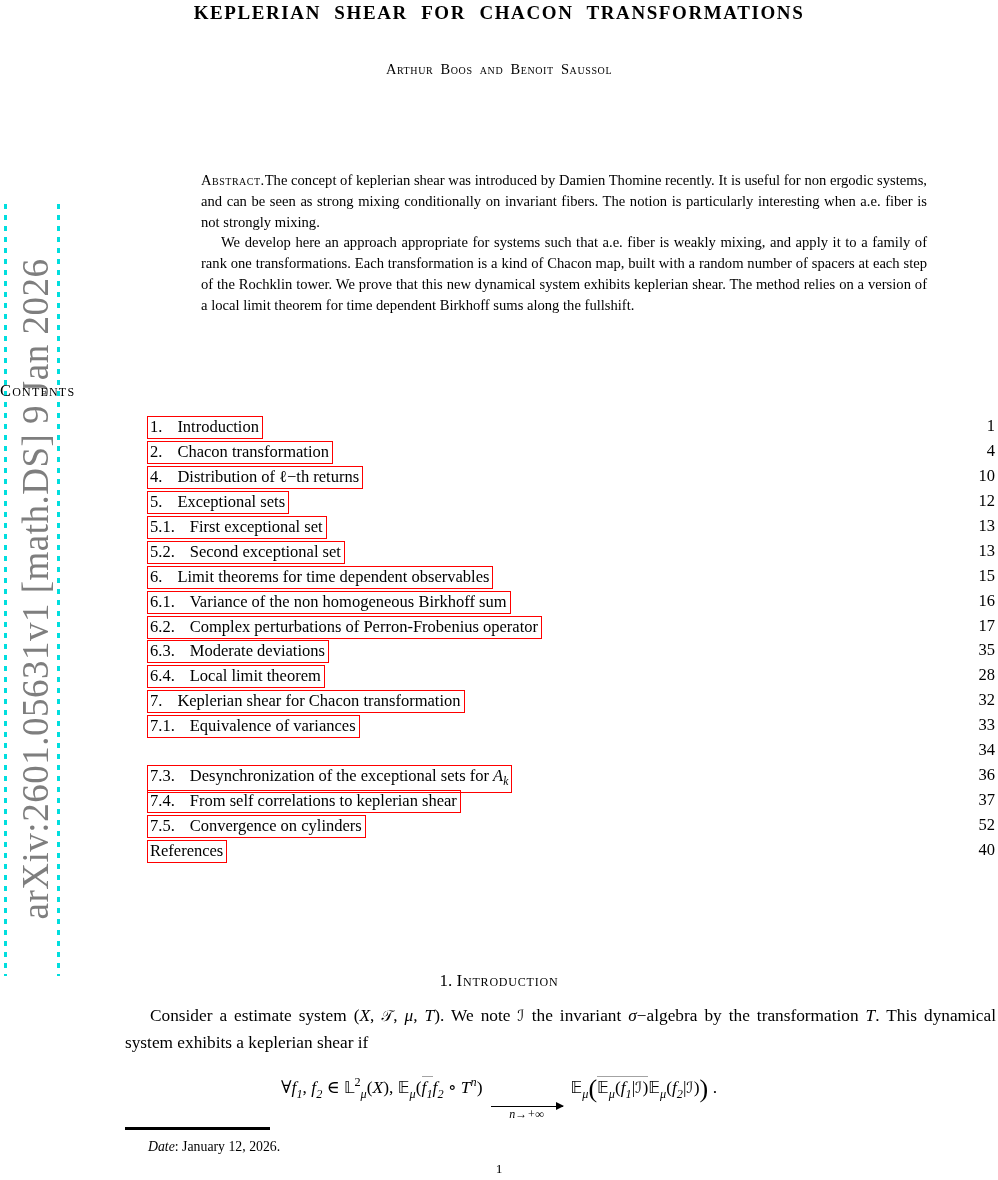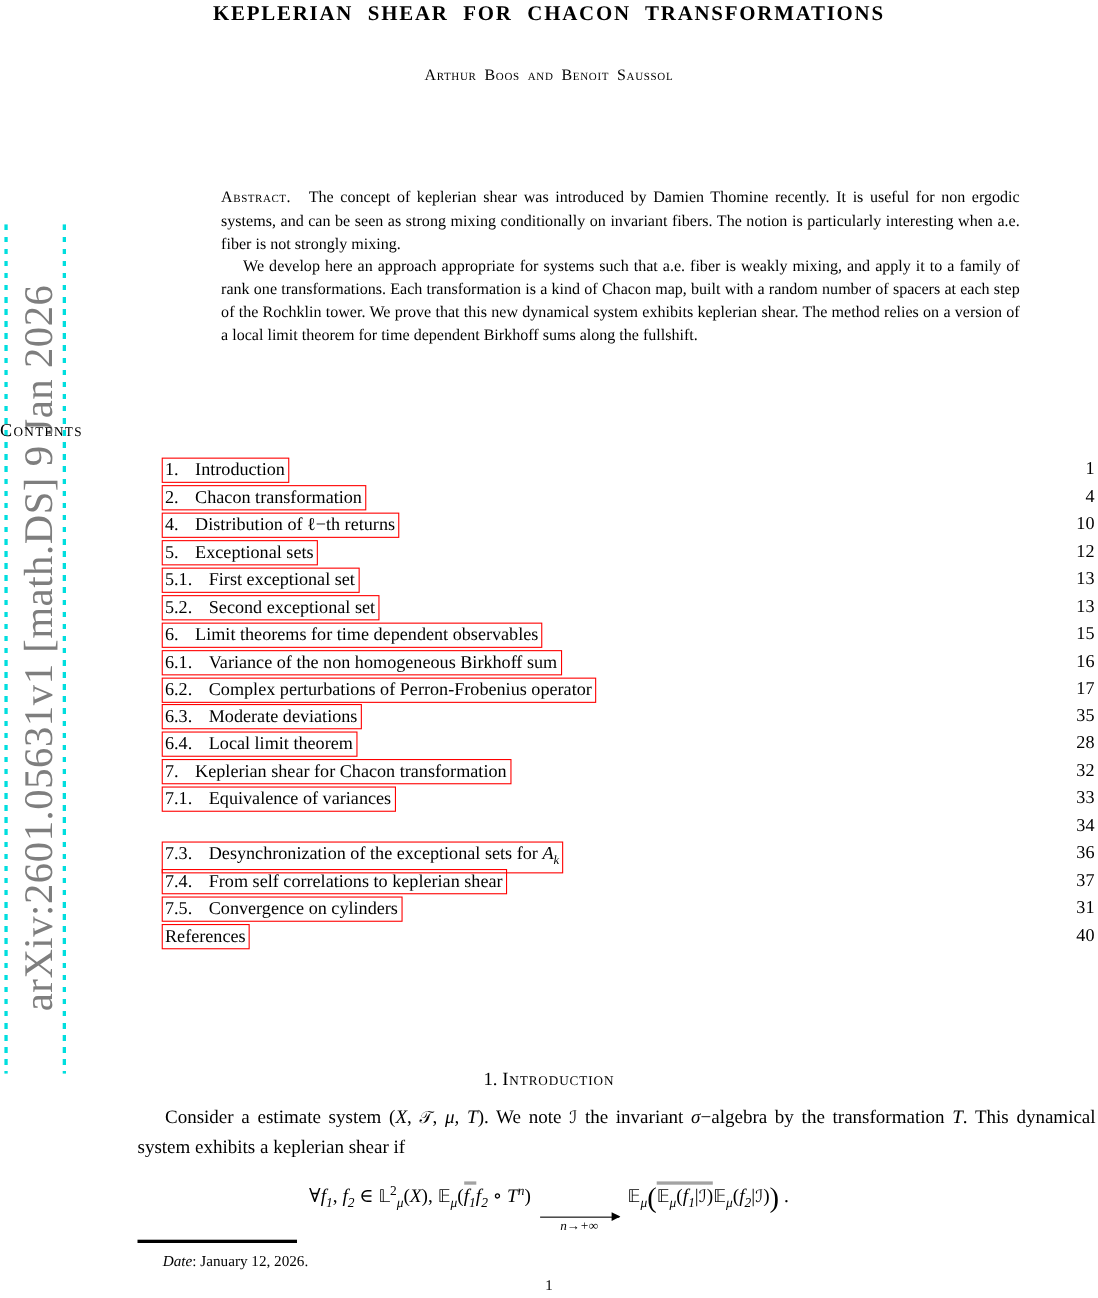--- a/index.html
+++ b/index.html
@@ -7,21 +7,21 @@
         font-family:"Liberation Serif","DejaVu Serif",serif;overflow:hidden;}
 
   .title{position:absolute;top:2px;left:0;right:0;text-align:center;
          font-size:19px;font-weight:bold;letter-spacing:1.6px;word-spacing:7px;}
   .authors{position:absolute;top:61px;left:0;right:0;text-align:center;
            font-size:14.5px;font-variant:small-caps;letter-spacing:.6px;word-spacing:3px;}
 
   .abstract{position:absolute;top:170px;left:201px;width:726px;
             font-size:14.6px;line-height:20.8px;text-align:justify;}
   .abstract p{margin:0;}
-  .abstract .abs-head{font-variant:small-caps;letter-spacing:.5px;margin-right:16px;}
+  .abstract .abs-head{font-variant:small-caps;letter-spacing:.5px;margin-right:0;}
   .abstract .p2{text-indent:20px;}
 
   .contents-head{position:absolute;top:381px;left:0;right:0;text-align:left;
                  font-size:16.5px;font-variant:small-caps;letter-spacing:1.2px;}
 
   .toc{position:absolute;top:416px;left:147px;width:848px;}
   .toc-row{display:flex;align-items:flex-start;height:24.95px;font-size:16.5px;line-height:20px;}
   .toc-link{border:1px solid #ff0000;padding:0 3px 1px 2px;white-space:nowrap;cursor:pointer;}
   .toc-num{display:inline-block;margin-right:15px;}
   .toc-page{margin-left:auto;}
@@ -30,21 +30,21 @@
   .section-head .sc{font-variant:small-caps;letter-spacing:.8px;}
 
   .intro-para{position:absolute;top:1003px;left:125px;width:871px;
               font-size:17.3px;line-height:25.8px;text-align:justify;text-indent:25px;margin:0;}
 
   .equation{position:absolute;top:1074px;left:0;right:0;text-align:center;font-size:17.5px;}
   .equation i{font-family:"Liberation Serif",serif;}
   sub,sup{font-size:70%;}
   .bb{font-family:"DejaVu Sans","DejaVu Serif",sans-serif;font-size:16px;}
   .scr{font-family:"DejaVu Sans","DejaVu Serif",serif;font-size:15.5px;}
-  .ol{display:inline-block;border-top:3px solid #a3a3a3;padding-top:1px;line-height:1.05;}
+  .ol{display:inline-block;border-top:1px solid #a3a3a3;padding-top:1px;line-height:1.05;}
   .limarrow{display:inline-flex;flex-direction:column;align-items:center;
             vertical-align:-14px;margin:0 8px;}
   .arr-line{display:inline-block;position:relative;width:72px;height:1.4px;background:#000;margin-top:9px;}
   .arr-line:after{content:"";position:absolute;right:-1px;top:-3.6px;width:0;height:0;
                   border-left:8px solid #000;border-top:4.3px solid transparent;
                   border-bottom:4.3px solid transparent;}
   .arr-sub{font-size:12px;line-height:13px;font-style:italic;margin-top:1px;}
   .bigp{font-size:26px;vertical-align:-4px;font-weight:400;}
 
   .footnote-rule{position:absolute;top:1127px;left:125px;width:145px;height:2.6px;background:#000;}
@@ -137,21 +137,21 @@
       <div class="toc-row">
         <span class="toc-link"><span class="toc-num">7.3.</span><span>Desynchronization of the exceptional sets for </span><i>A<sub>k</sub></i></span>
         <span class="toc-page">36</span>
       </div>
       <div class="toc-row">
         <span class="toc-link"><span class="toc-num">7.4.</span><span>From self correlations to keplerian shear</span></span>
         <span class="toc-page">37</span>
       </div>
       <div class="toc-row">
         <span class="toc-link"><span class="toc-num">7.5.</span><span>Convergence on cylinders</span></span>
-        <span class="toc-page">31</span>
+        <span class="toc-page">52</span>
       </div>
       <div class="toc-row">
         <span class="toc-link"><span>References</span></span>
         <span class="toc-page">40</span>
       </div>
     </div>
 
   <div class="section-head"><span>1.</span>&nbsp;<span class="sc">Introduction</span></div>
 
   <p class="intro-para"><span>Consider a estimate system (</span><i>X</i><span>, </span><span class="scr">𝒯</span><span>, </span><i>μ, T</i><span>). We note </span><span class="scr">ℐ</span><span> the invariant </span><i>σ</i><span>−algebra by the transformation </span><i>T</i><span>. This dynamical system exhibits a keplerian shear if</span></p>

